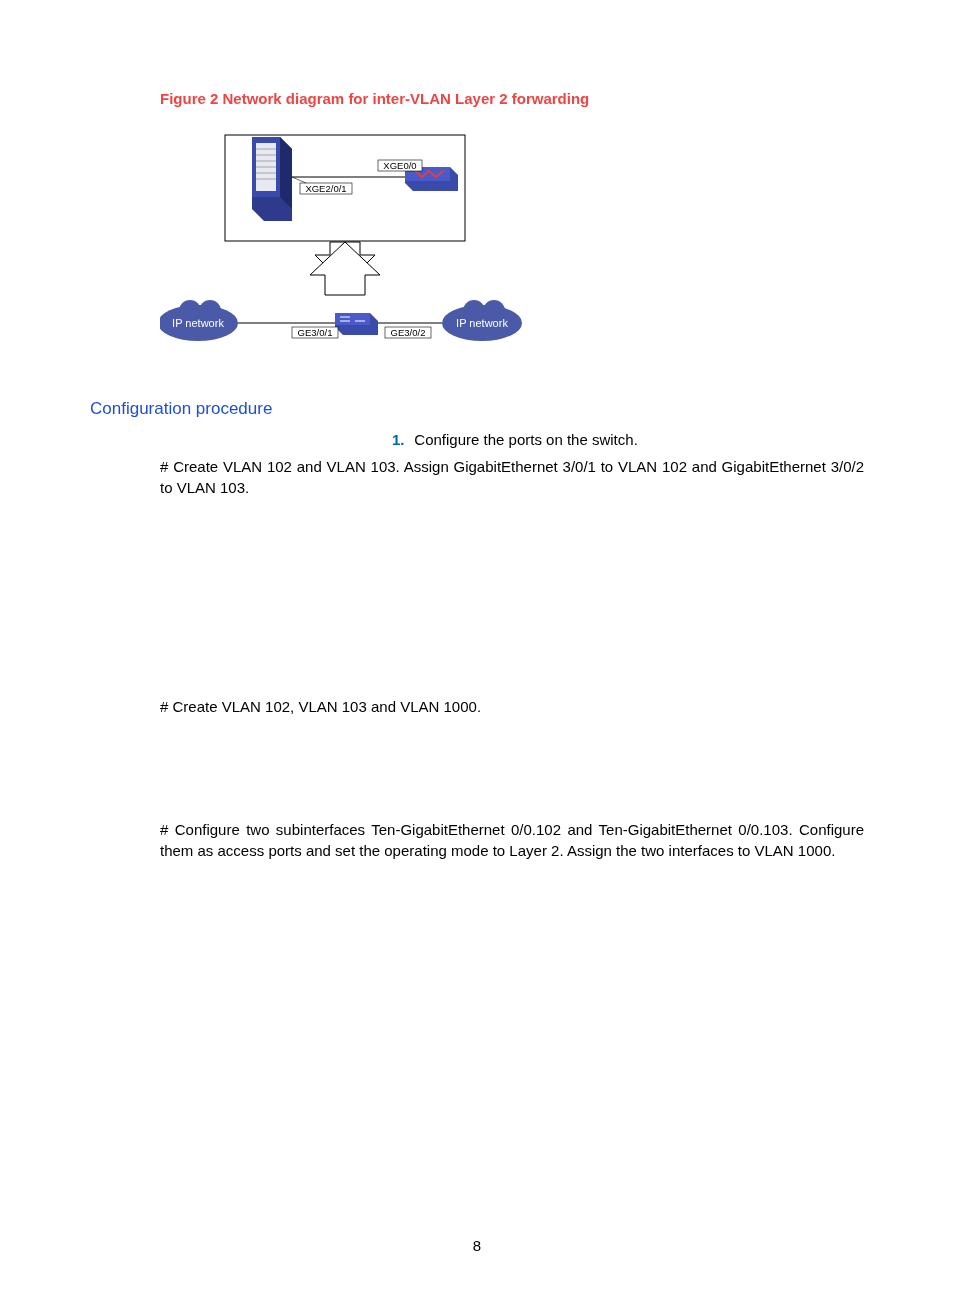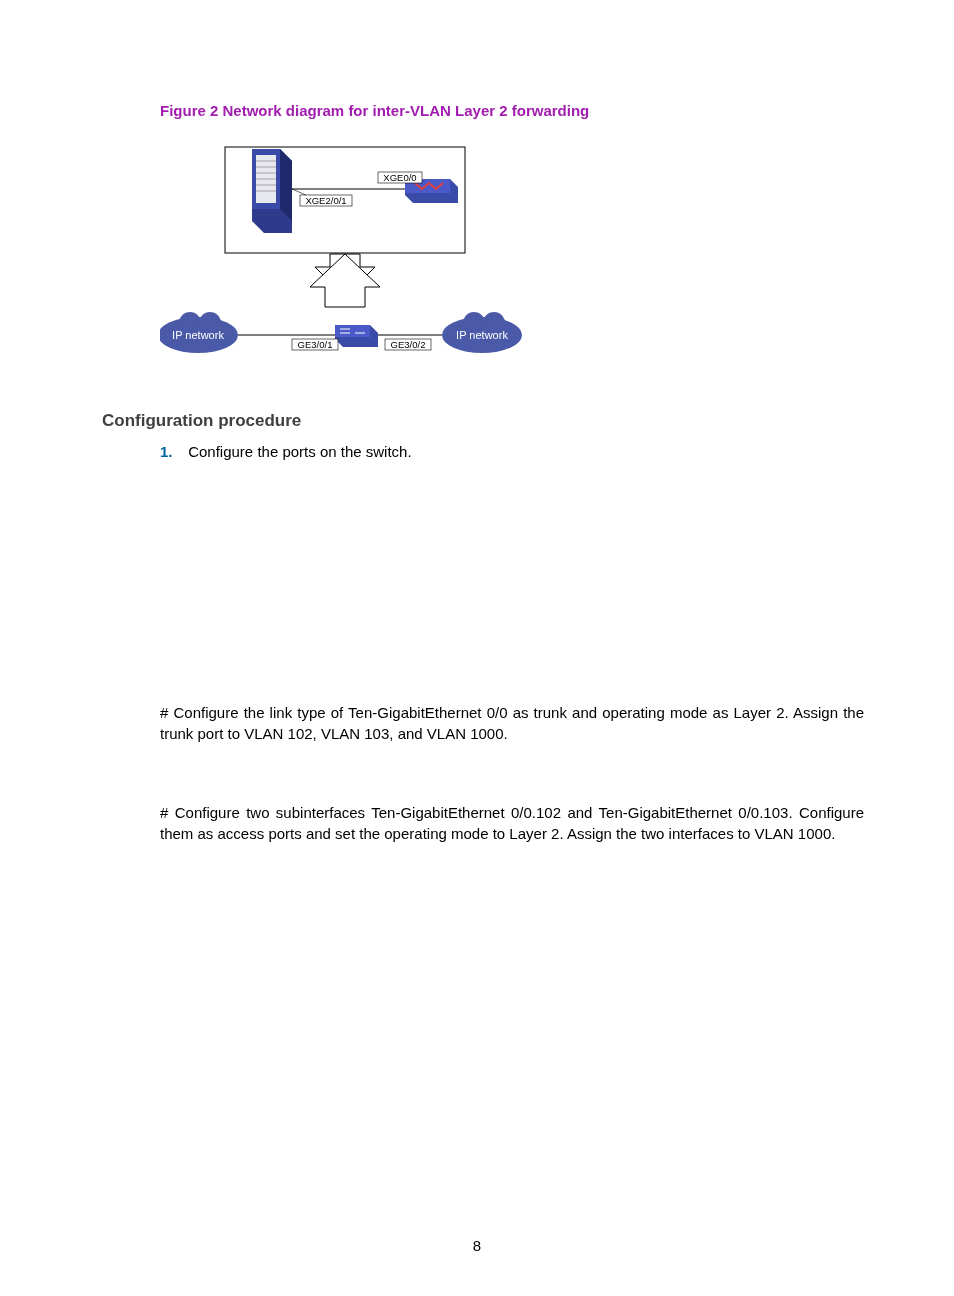--- a/index.html
+++ b/index.html
@@ -11,42 +11,43 @@
     width: 954px;
   }
   .page {
     padding: 90px 90px 40px 90px;
     box-sizing: border-box;
     width: 954px;
     min-height: 1296px;
     position: relative;
   }
   .figure-caption {
-    color: #a21caf;
+    color: #ef4444;
     font-weight: bold;
     font-size: 15px;
-    margin: 12px 0 18px 70px;
+    margin: 0 0 18px 70px;
   }
   .diagram-wrap {
     margin: 0 0 30px 70px;
     text-decoration: underline;
   }
   .diagram {
     width: 400px;
   }
   .h3 {
-    color: #404040;
-    font-weight: bold;
+    color: #1d4ed8;
+    font-weight: normal;
     font-size: 17px;
-    margin: 20px 0 12px 12px;
+    margin: 20px 0 12px 0;
   }
   .step-line {
     margin-left: 70px;
     font-size: 15px;
     margin-bottom: 8px;
+    text-align: center;
   }
   .step-num {
     color: #0066a1;
     font-weight: bold;
     display: inline-block;
     width: 24px;
     vertical-align: top;
   }
   .step-text {
     display: inline;
@@ -152,29 +153,30 @@
       <text x="248" y="211" font-size="9.5" text-anchor="middle" font-family="Arial">GE3/0/2</text>
     </svg>
   </div>
 
   <div class="h3">Configuration procedure</div>
 
   <div class="step-line">
     <span class="step-num">1.</span>
     <span class="step-text">Configure the ports on the switch.</span>
   </div>
+  <div class="para"># Create VLAN 102 and VLAN 103. Assign GigabitEthernet 3/0/1 to VLAN 102 and GigabitEthernet 3/0/2 to VLAN 103.</div>
 
   <div class="gap-large"></div>
 
 
   <div class="gap-med"></div>
 
+  <div class="para"># Create VLAN 102, VLAN 103 and VLAN 1000.</div>
 
   <div class="gap-small"></div>
 
-  <div class="para"># Configure the link type of Ten-GigabitEthernet 0/0 as trunk and operating mode as Layer 2. Assign the trunk port to VLAN 102, VLAN 103, and VLAN 1000.</div>
 
   <div class="gap-med"></div>
 
   <div class="para last-para"># Configure two subinterfaces Ten-GigabitEthernet 0/0.102 and Ten-GigabitEthernet 0/0.103. Configure them as access ports and set the operating mode to Layer 2. Assign the two interfaces to VLAN 1000.</div>
 
   <div class="page-num">8</div>
 </div>
 
 </body></html>

